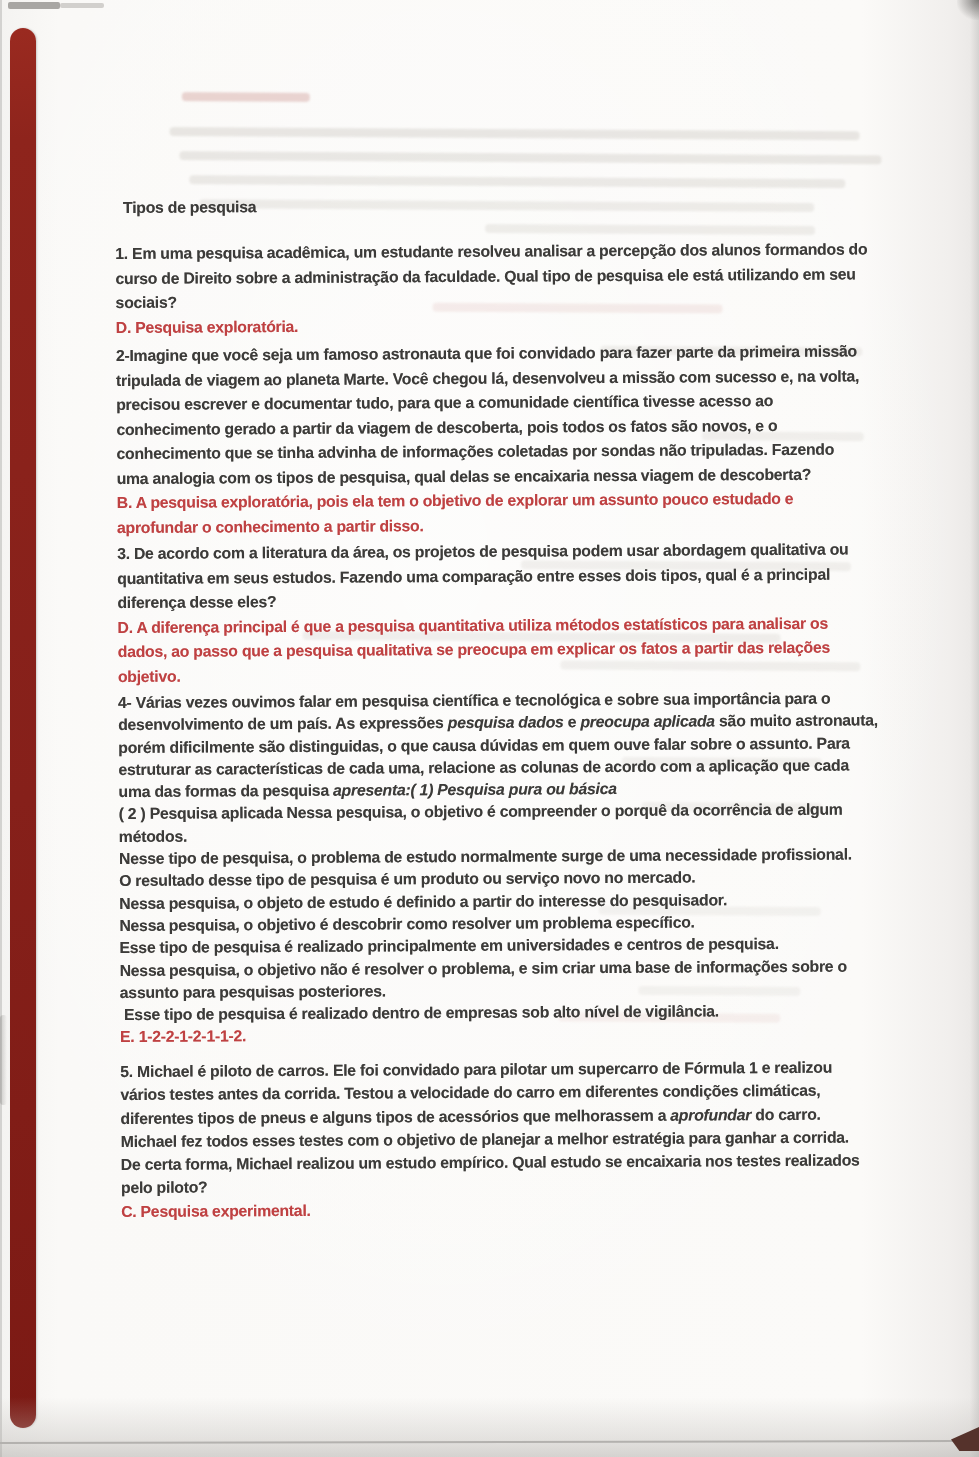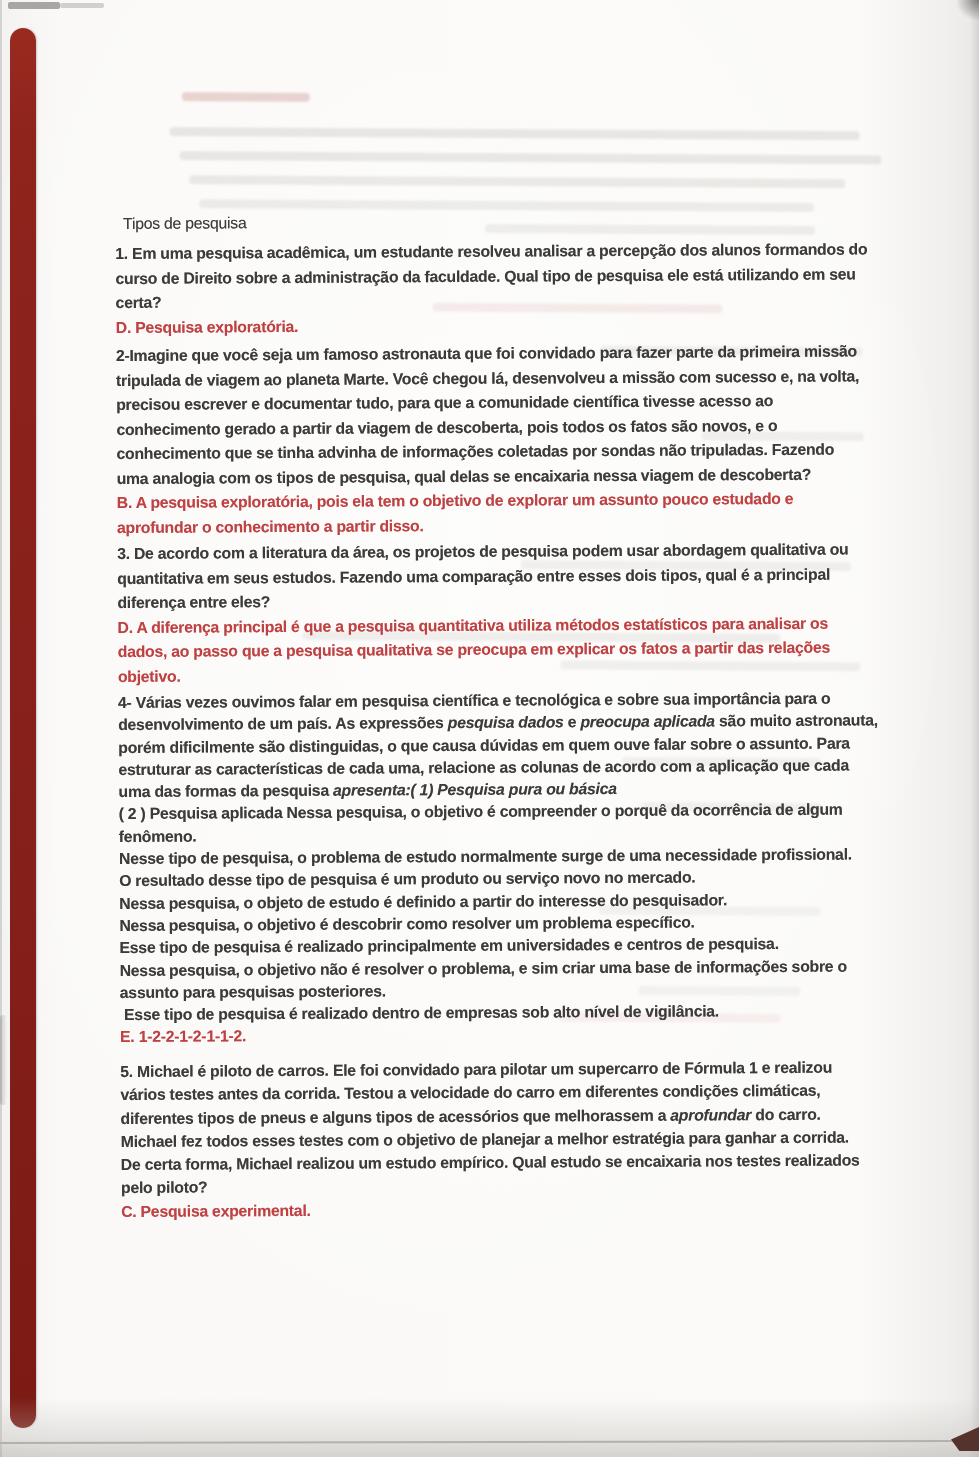--- a/index.html
+++ b/index.html
@@ -36,21 +36,21 @@
   .corner-br{position:absolute;left:951px;top:1427px;width:28px;height:24px;background:#55322b;
     clip-path:polygon(0 52%,100% 0,100% 100%,30% 100%);}
   
   .ghosts{position:absolute;inset:0;transform:rotate(.35deg);}
   .g{position:absolute;height:9px;border-radius:4px;background:#8d8578;filter:blur(1.3px);}
   .gr{background:#c07a74;}
   
   .content{position:absolute;inset:0;transform:rotate(-0.35deg);transform-origin:450px 700px;
     color:#3c3b39;font-weight:700;font-size:15.8px;letter-spacing:-0.25px;
     text-shadow:0 0 .5px rgba(60,60,58,.45);}
-  .title{position:absolute;left:126px;top:213px;margin:0;font-size:15.8px;font-weight:400;}
+  .title{position:absolute;left:126px;top:197px;margin:0;font-size:15.8px;font-weight:700;}
   .qblock{position:absolute;left:118px;width:860px;}
   .qb0{top:240px}.qb1{top:342px}.qb2{top:540px}.qb3{top:690px}.qb4{top:1058px}
   .line{white-space:pre;}
   .qb0 .line,.qb1 .line,.qb2 .line{line-height:24.5px;height:24.5px;}
   .qb3 .line{line-height:22.3px;height:22.3px;}
   .qb4 .line{line-height:23.3px;height:23.3px;}
   .line.red{color:var(--answer-color,#bf4142);text-shadow:0 0 .5px rgba(191,65,66,.4);}
   .it{font-style:italic;}
 </style>
 </head>
@@ -77,49 +77,49 @@
     <div class="g" style="left:640px;top:985px;width:162px;opacity:.08"></div>
     <div class="g gr" style="left:560px;top:1012px;width:222px;opacity:.09"></div>
   </div>
 
   <div class="content">
     <h1 class="title">Tipos de pesquisa</h1>
     <div id="questions">
         <section class="qblock qb0">
           <div class="line"><span>1. Em uma pesquisa acadêmica, um estudante resolveu analisar a percepção dos alunos formandos do</span></div>
           <div class="line"><span>curso de Direito sobre a administração da faculdade. Qual tipo de pesquisa ele está utilizando em seu</span></div>
-          <div class="line"><span>certa?</span></div>
+          <div class="line"><span>sociais?</span></div>
           <div class="line red"><span>D. Pesquisa exploratória.</span></div>
         </section>
         <section class="qblock qb1">
           <div class="line"><span>2-Imagine que você seja um famoso astronauta que foi convidado para fazer parte da primeira missão</span></div>
           <div class="line"><span>tripulada de viagem ao planeta Marte. Você chegou lá, desenvolveu a missão com sucesso e, na volta,</span></div>
           <div class="line"><span>precisou escrever e documentar tudo, para que a comunidade científica tivesse acesso ao</span></div>
           <div class="line"><span>conhecimento gerado a partir da viagem de descoberta, pois todos os fatos são novos, e o</span></div>
           <div class="line"><span>conhecimento que se tinha advinha de informações coletadas por sondas não tripuladas. Fazendo</span></div>
           <div class="line"><span>uma analogia com os tipos de pesquisa, qual delas se encaixaria nessa viagem de descoberta?</span></div>
           <div class="line red"><span>B. A pesquisa exploratória, pois ela tem o objetivo de explorar um assunto pouco estudado e</span></div>
           <div class="line red"><span>aprofundar o conhecimento a partir disso.</span></div>
         </section>
         <section class="qblock qb2">
           <div class="line"><span>3. De acordo com a literatura da área, os projetos de pesquisa podem usar abordagem qualitativa ou</span></div>
           <div class="line"><span>quantitativa em seus estudos. Fazendo uma comparação entre esses dois tipos, qual é a principal</span></div>
-          <div class="line"><span>diferença entre eles?</span></div>
+          <div class="line"><span>diferença desse eles?</span></div>
           <div class="line red"><span>D. A diferença principal é que a pesquisa quantitativa utiliza métodos estatísticos para analisar os</span></div>
           <div class="line red"><span>dados, ao passo que a pesquisa qualitativa se preocupa em explicar os fatos a partir das relações</span></div>
           <div class="line red"><span>objetivo.</span></div>
         </section>
         <section class="qblock qb3">
           <div class="line"><span>4- Várias vezes ouvimos falar em pesquisa científica e tecnológica e sobre sua importância para o</span></div>
           <div class="line"><span>desenvolvimento de um país. As expressões </span><span class="it">pesquisa dados</span><span> e </span><span class="it">preocupa aplicada</span><span> são muito astronauta,</span></div>
           <div class="line"><span>porém dificilmente são distinguidas, o que causa dúvidas em quem ouve falar sobre o assunto. Para</span></div>
           <div class="line"><span>estruturar as características de cada uma, relacione as colunas de acordo com a aplicação que cada</span></div>
           <div class="line"><span>uma das formas da pesquisa </span><span class="it">apresenta:( 1) Pesquisa pura ou básica</span></div>
           <div class="line"><span>( 2 ) Pesquisa aplicada Nessa pesquisa, o objetivo é compreender o porquê da ocorrência de algum</span></div>
-          <div class="line"><span>fenômeno.</span></div>
+          <div class="line"><span>métodos.</span></div>
           <div class="line"><span>Nesse tipo de pesquisa, o problema de estudo normalmente surge de uma necessidade profissional.</span></div>
           <div class="line"><span>O resultado desse tipo de pesquisa é um produto ou serviço novo no mercado.</span></div>
           <div class="line"><span>Nessa pesquisa, o objeto de estudo é definido a partir do interesse do pesquisador.</span></div>
           <div class="line"><span>Nessa pesquisa, o objetivo é descobrir como resolver um problema específico.</span></div>
           <div class="line"><span>Esse tipo de pesquisa é realizado principalmente em universidades e centros de pesquisa.</span></div>
           <div class="line"><span>Nessa pesquisa, o objetivo não é resolver o problema, e sim criar uma base de informações sobre o</span></div>
           <div class="line"><span>assunto para pesquisas posteriores.</span></div>
           <div class="line"><span> Esse tipo de pesquisa é realizado dentro de empresas sob alto nível de vigilância.</span></div>
           <div class="line red"><span>E. 1-2-2-1-2-1-1-2.</span></div>
         </section>

